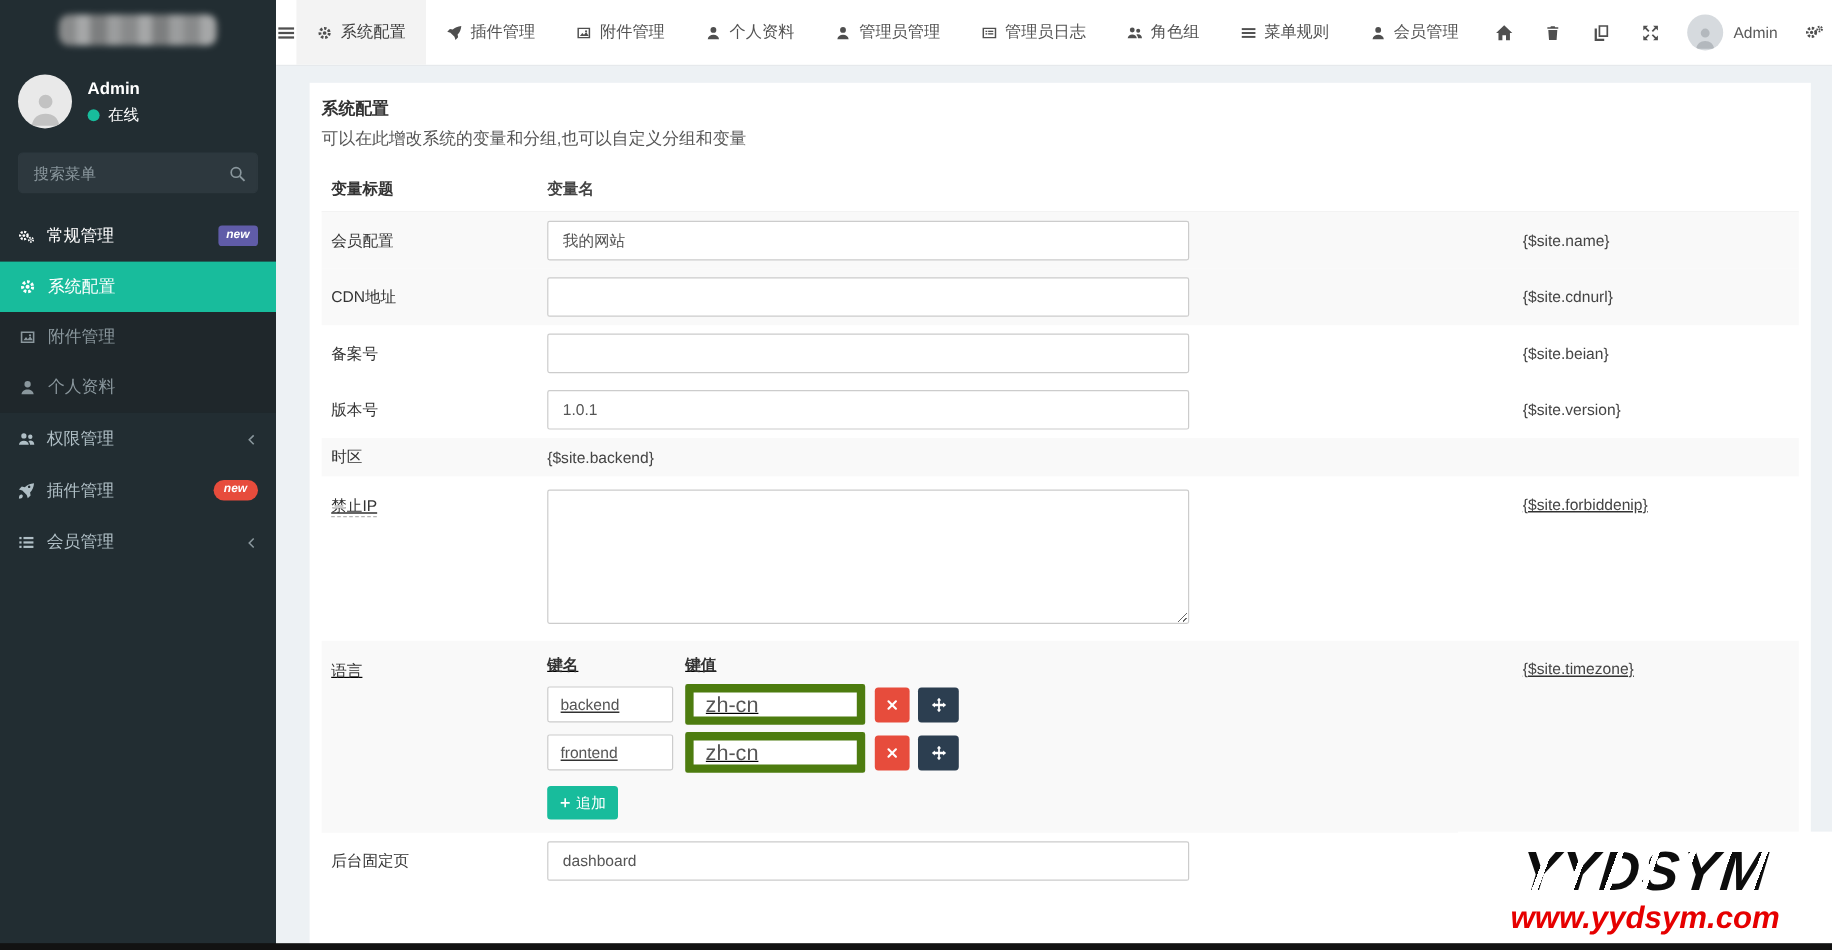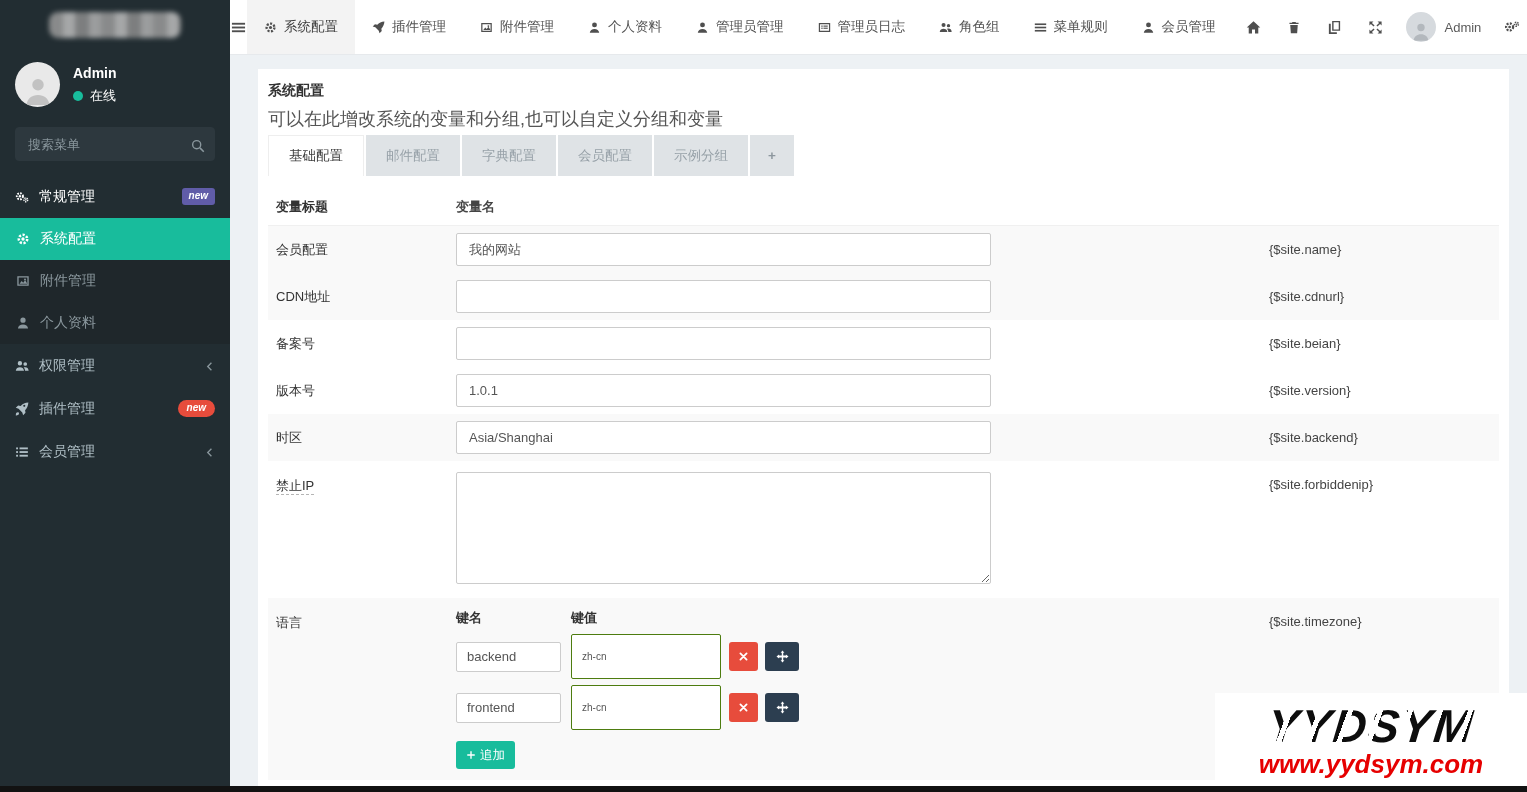--- a/index.html
+++ b/index.html
@@ -48,45 +48,45 @@
   .nav-icon-btn { padding:0 13px; cursor:pointer; display:flex; align-items:center; height:100%; color:#4f4f4f; }
   .nav-user { display:flex; align-items:center; padding:0 10px; cursor:pointer; }
   .nav-avatar { width:30px; height:30px; border-radius:50%; background:#d6dade; overflow:hidden; display:flex; align-items:flex-end; justify-content:center; margin-right:9px; }
   .nav-avatar svg { width:22px; height:22px; color:#b3b8bd; }
   .nav-username { font-size:13px; color:#5a5a5a; }
 
   
   .content { position:absolute; left:230px; top:56px; right:0; bottom:0; background:#edf1f4; }
   .panel { position:absolute; left:28px; right:18px; top:13px; bottom:-20px; background:#fff; padding:13px 10px 0 10px; }
   .panel-title { font-size:14px; font-weight:bold; color:#333; margin-bottom:7px; }
-  .panel-subtitle { font-size:18px; color:#555; margin-bottom:4px; }
+  .panel-subtitle { font-size:14px; color:#555; margin-bottom:16px; }
   .gtabs { display:flex; }
   .gtab { height:41px; min-width:88px; padding:0 20px; display:flex; align-items:center; justify-content:center;
     background:#dfe3e6; color:#97a1a8; font-size:13.5px; margin-right:2px; cursor:pointer; }
   .gtab.active { background:#fff; color:#3c3c3c; border:1px solid #eee; border-bottom:none; }
   .gtab.add { min-width:44px; padding:0 14px; color:#8d979e; }
 
   .cfg-table { margin-top:14px; }
   .crow { display:flex; align-items:center; padding:7px 8px; font-size:13px; }
   .crow.head { font-weight:bold; color:#333; border-bottom:1px solid #f0f0f0; padding:8px 8px 9px 8px; }
   .crow.stripe { background:#f9f9f9; }
-  .crow.tall { align-items:flex-start; padding-top:11px; padding-bottom:11px; }
+  .crow.tall { align-items:flex-start; padding-top:11px; padding-bottom:11px;text-decoration:underline; }
   .c-label { width:180px; flex:0 0 180px; color:#333; }
   .c-label.hint span { border-bottom:1px dashed #b5b5b5; padding-bottom:1px; }
   .c-value { flex:1; }
   .c-var { width:222px; flex:0 0 222px; color:#444; }
   .txt-input { width:535px; height:33px; border:1px solid #ccc; border-radius:2px; padding:6px 12px; font-size:13px; color:#555; font-family:inherit; outline:none; background:#fff; }
   textarea.txt-input { width:535px; height:112px; resize:both; line-height:1.4; padding-top:6px; }
   .crow.tall .c-label, .crow.tall .c-var { padding-top:5px; }
 
   .kv-head { display:flex; font-weight:bold; color:#333; margin-bottom:7px; }
   .kv-head .kh1 { width:115px; }
   .kv-row { display:flex; align-items:center; margin-bottom:6px; }
   .kv-key { width:105px; height:30px; border:1px solid #ccc; border-radius:2px; padding:5px 10px; font-size:13px; color:#555; font-family:inherit; outline:none; margin-right:10px; }
-  .kv-val { width:150px; height:45px; border:1px solid #4d7c0f; border-radius:2px; padding:5px 10px; font-size:10px; color:#555; font-family:inherit; outline:none; margin-right:8px; }
+  .kv-val { width:150px; height:34px; border:7px solid #4d7c0f; border-radius:2px; padding:5px 10px; font-size:18px; color:#555; font-family:inherit; outline:none; margin-right:8px; }
   .btn { border:none; cursor:pointer; display:inline-flex; align-items:center; justify-content:center; border-radius:3px; color:#fff; }
   .btn-del { width:29px; height:29px; background:#e74c3c; margin-right:7px; }
   .btn-move { width:34px; height:29px; background:#2c3e50; }
   .btn-append { height:28px; padding:0 10px; background:#18bc9c; font-size:12.5px; margin-top:5px; }
   .btn-append .i { margin-right:4px; }
 
   
   .watermark { position:absolute; right:0; bottom:6px; width:312px; height:93px; background:#fff; z-index:30;
     display:flex; flex-direction:column; align-items:center; justify-content:center; }
   .wm-title { font-size:46px; font-weight:bold; font-style:italic; letter-spacing:2px; color:#0d0d0d;
@@ -313,30 +313,20 @@
         </svg>
     </div>
   </div>
 </header>
 
 <main class="content">
   <div class="panel">
     <div class="panel-title">系统配置</div>
     <div class="panel-subtitle">可以在此增改系统的变量和分组,也可以自定义分组和变量</div>
 
-    <div class="gtabs">
-      <div class="gtab active">基础配置</div>
-      <div class="gtab">邮件配置</div>
-      <div class="gtab">字典配置</div>
-      <div class="gtab">会员配置</div>
-      <div class="gtab">示例分组</div>
-      <div class="gtab add">
-          <b>+</b>
-        </div>
-    </div>
 
     <div class="cfg-table">
       <div class="crow head">
         <div class="c-label">变量标题</div>
         <div class="c-var">变量名</div>
       </div>
 
       <div class="crow stripe">
         <div class="c-label">会员配置</div>
         <div class="c-value"><input class="txt-input" value="我的网站" style=""></div>
@@ -356,21 +346,20 @@
       </div>
 
       <div class="crow">
         <div class="c-label">版本号</div>
         <div class="c-value"><input class="txt-input" value="1.0.1" style=""></div>
         <div class="c-var">{$site.version}</div>
       </div>
 
       <div class="crow stripe">
         <div class="c-label">时区</div>
-        <div class="c-value"><input class="txt-input" value="Asia/Shanghai" style=""></div>
         <div class="c-var">{$site.backend}</div>
       </div>
 
       <div class="crow tall">
         <div class="c-label hint"><span>禁止IP</span></div>
         <div class="c-value"><textarea class="txt-input" style=""></textarea></div>
         <div class="c-var">{$site.forbiddenip}</div>
       </div>
 
       <div class="crow stripe tall">

